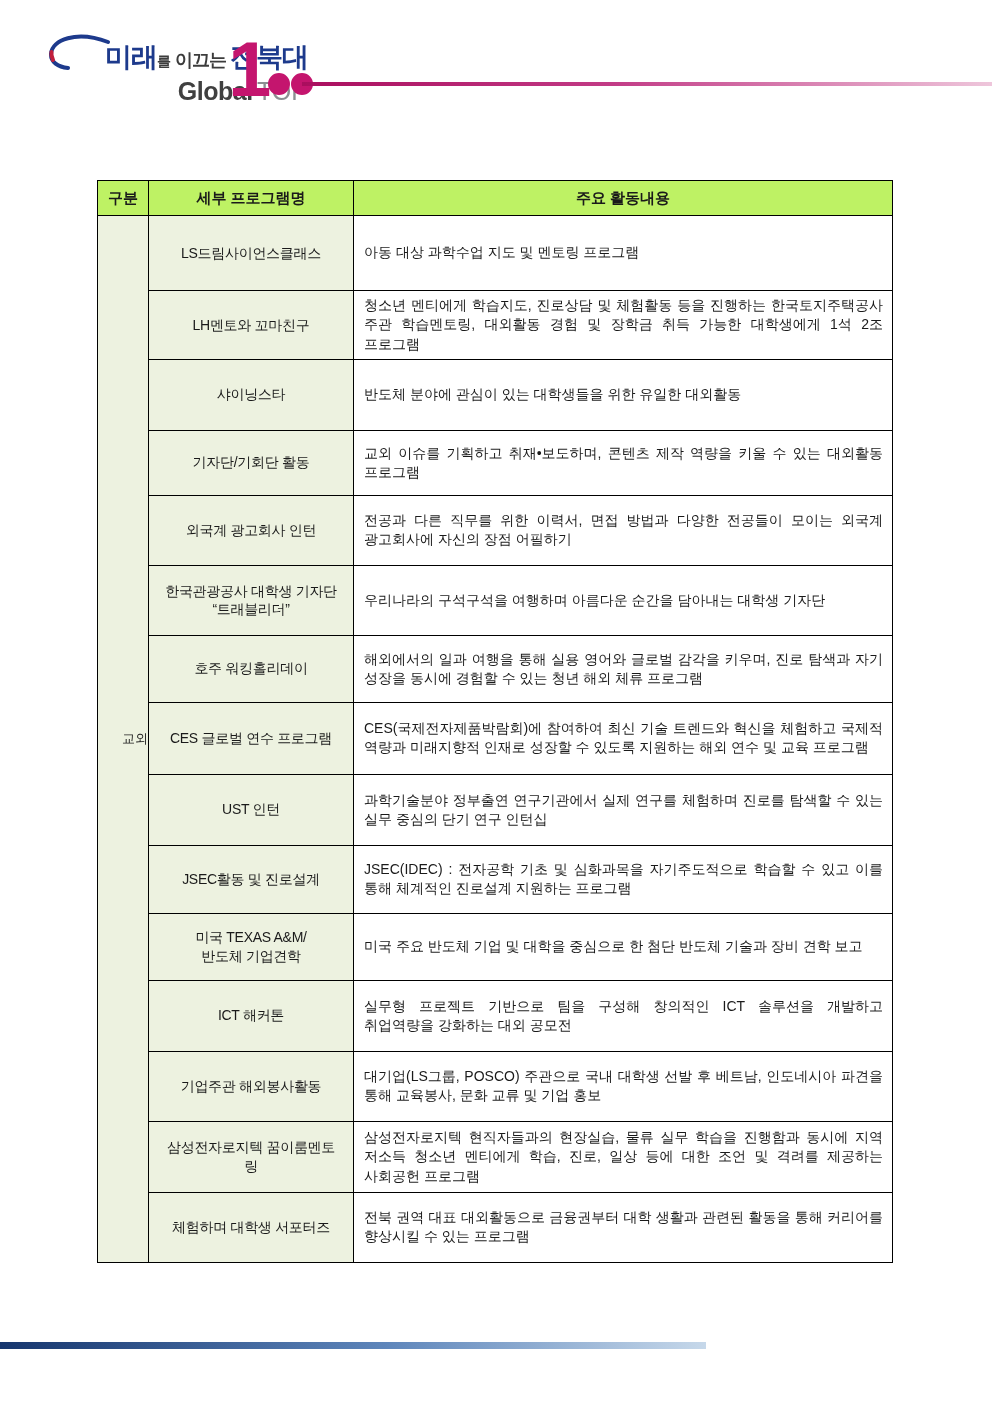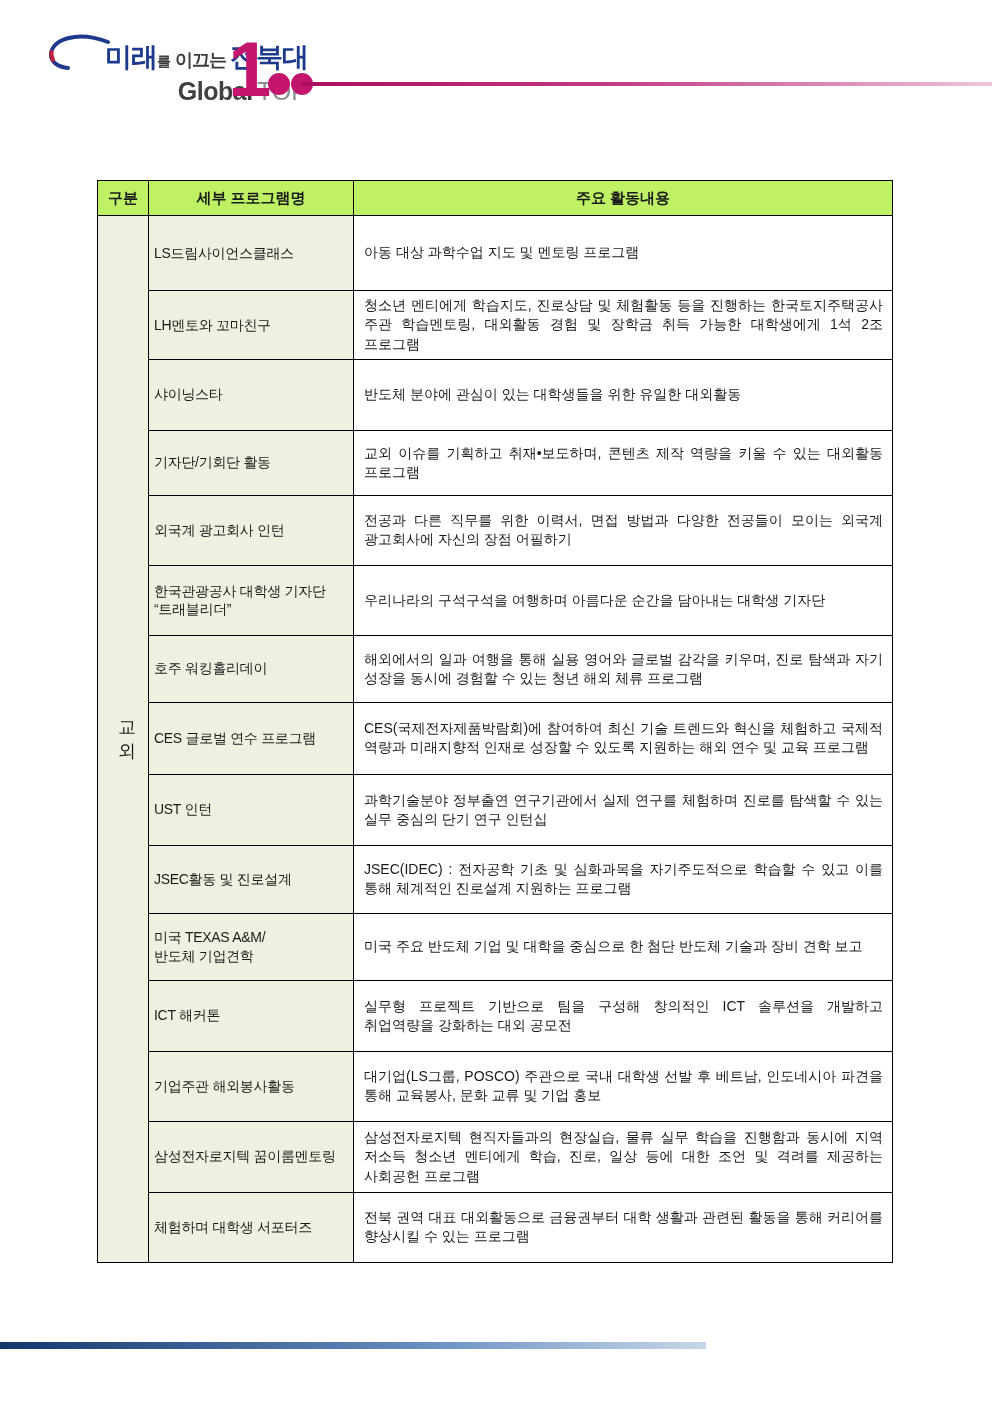--- a/index.html
+++ b/index.html
@@ -44,27 +44,27 @@
   .program-table {
     position: absolute; left: 97px; top: 180px;
     width: 795px; border-collapse: collapse; table-layout: fixed;
   }
   .program-table th, .program-table td { border: 1.5px solid #000; }
   .program-table th {
     background: #bef264; font-size: 15px; font-weight: bold; color: #1a1a1a;
     text-align: center; letter-spacing: 0px;
   }
   td.cat {
-    background: #edf2e0; text-align: left; vertical-align: middle;
-    font-size: 18px; color: #1a1a1a; padding-left: 20px;
+    background: #edf2e0; text-align: right; vertical-align: middle;
+    font-size: 13px; color: #1a1a1a;
   }
   td.pname {
-    background: #edf2e0; text-align: left; vertical-align: middle;
+    background: #edf2e0; text-align: center; vertical-align: middle;
     font-size: 14px; color: #1a1a1a; white-space: pre-line;
-    line-height: 1.35; padding: 2px 5px; letter-spacing: -0.3px;
+    line-height: 1.35; padding: 2px 12px; letter-spacing: -0.3px;
   }
   td.pdesc {
     background: #ffffff; text-align: justify; vertical-align: middle;
     font-size: 14px; color: #1a1a1a; line-height: 1.38;
     padding: 5px 9px 5px 10px; word-break: keep-all; margin-left: 20px;
   }
 
   
   .blue-line {
     position: absolute; left: 0; top: 1342px; width: 706px; height: 7px;

